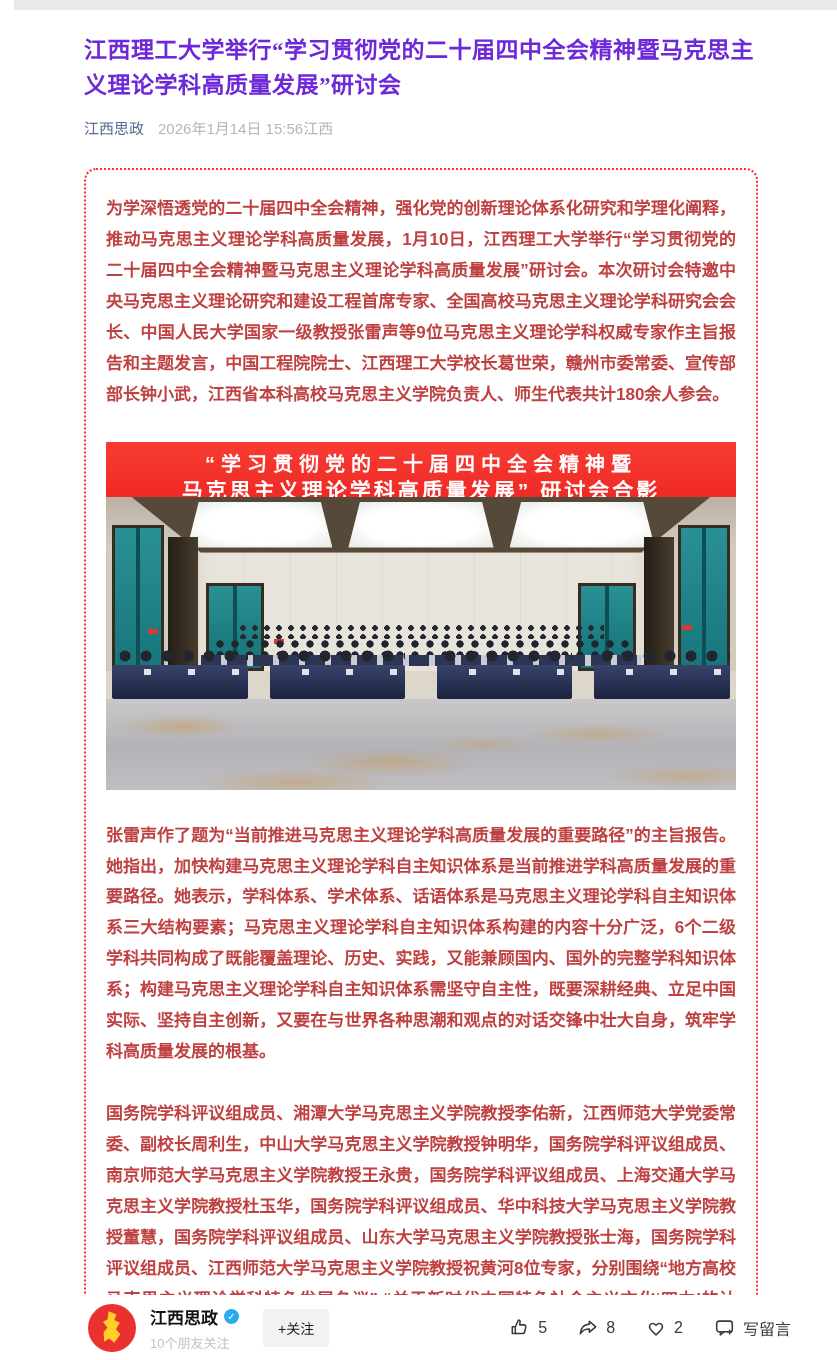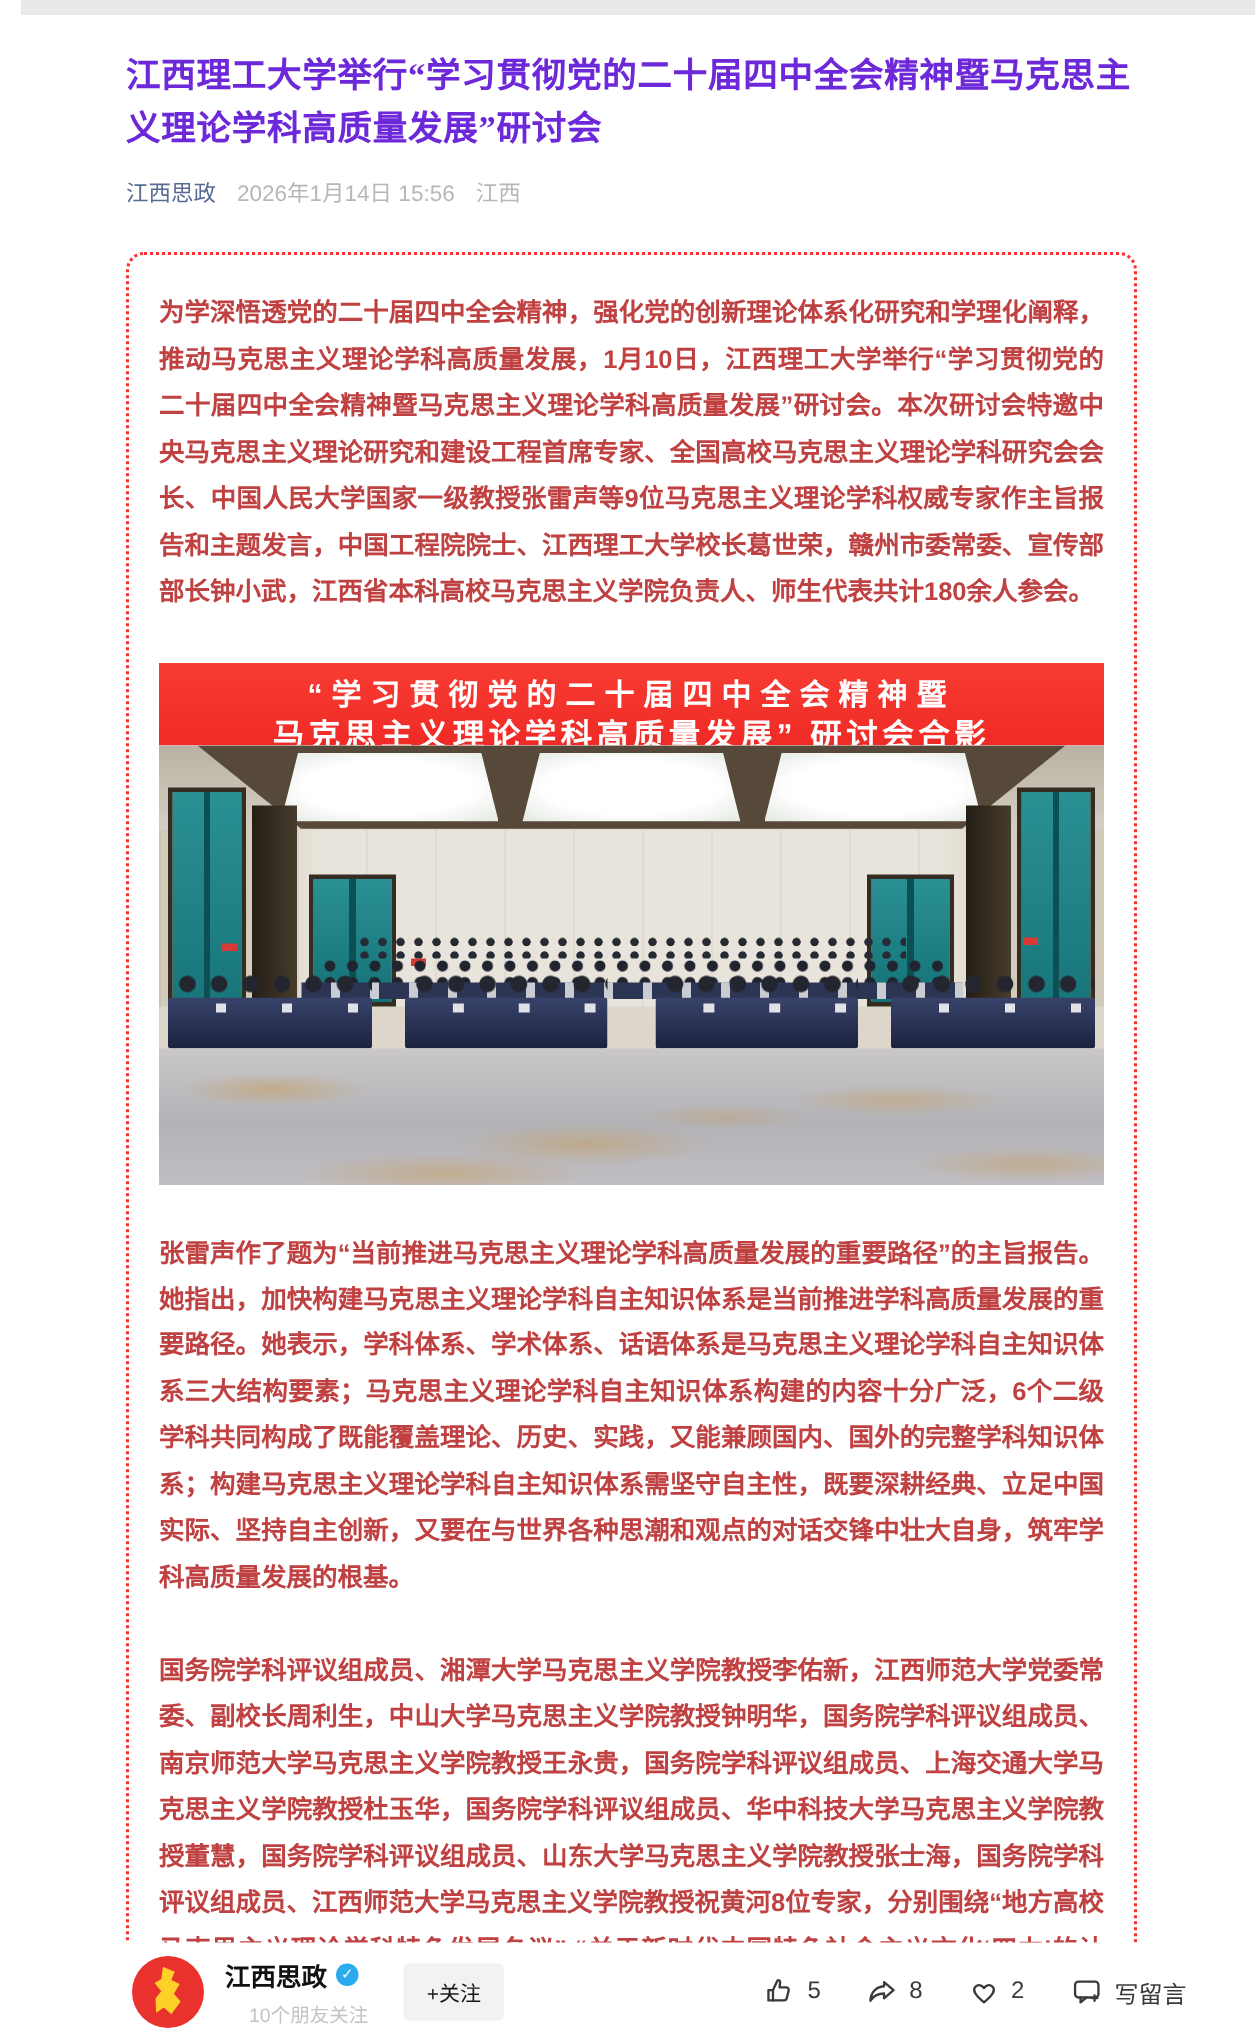--- a/index.html
+++ b/index.html
@@ -14,21 +14,21 @@
   .top-strip .notch{position:absolute;left:0;top:0;width:14px;height:10px;background:#ffffff;}
 
   .content{width:674px;margin-left:84px;}
 
   h1.title{
     margin:24px 0 0;font-size:23px;line-height:1.5;color:#6d28d9;
     font-weight:700;letter-spacing:.5px;font-family:Liberation Serif, serif;
   }
   .byline{margin-top:14px;font-size:15px;display:flex;align-items:center;}
   .byline .author{color:#576b95;margin-right:14px;cursor:pointer;}
-  .byline .date{color:#b7b7b7;margin-right:14px;}
+  .byline .date{color:#b7b7b7;}
   .byline .region{color:#b7b7b7;text-align:center;}
 
   .red-box{
     margin-top:30px;border:2px dotted #ff2f2f;border-radius:12px;
     padding:24px 20px 40px;box-sizing:border-box;
     color:#bf4141;font-size:17px;line-height:1.82;text-align:justify;
     min-height:1215px;
   }
   .red-box p{margin:0 0 31px;font-weight:bold;}
 
@@ -110,21 +110,21 @@
     display:flex;align-items:center;padding:0 46px 0 88px;box-sizing:border-box;z-index:5;
   }
   .avatar{width:48px;height:48px;border-radius:50%;background:#e9322d;position:relative;flex:none;cursor:pointer;}
   .avatar .blob{position:absolute;left:10px;top:7px;width:28px;height:34px;background:#ffcf2a;
     clip-path:polygon(38% 2%,66% 12%,58% 28%,78% 36%,64% 55%,80% 70%,58% 95%,40% 82%,22% 92%,20% 64%,34% 50%,18% 34%,34% 26%);}
   .account{margin-left:14px;}
   .name-row{display:flex;align-items:center;gap:6px;}
   .acct-name{font-size:17px;font-weight:700;color:#111;cursor:pointer;}
   .verified{width:15px;height:15px;background:#2aabee;border-radius:50%;color:#fff;
     font-size:10px;line-height:15px;text-align:center;font-weight:700;}
-  .friends{font-size:13px;color:#c3c3c3;margin-top:4px;margin-left:16px;}
+  .friends{font-size:13px;color:#c3c3c3;margin-top:4px;}
   .follow-btn{margin-left:24px;background:#f2f2f2;border:none;border-radius:4px;
     padding:9px 15px;font-size:14px;color:#181818;cursor:pointer;font-family:inherit;}
   .reactions{margin-left:auto;display:flex;align-items:center;gap:30px;color:#3a3a3a;}
   .reaction{display:flex;align-items:center;gap:7px;cursor:pointer;background:none;border:none;
     padding:0;color:#3a3a3a;font-size:16px;font-family:inherit;}
   .reaction svg{display:block;}
 </style>
 </head>
 <body>
 

